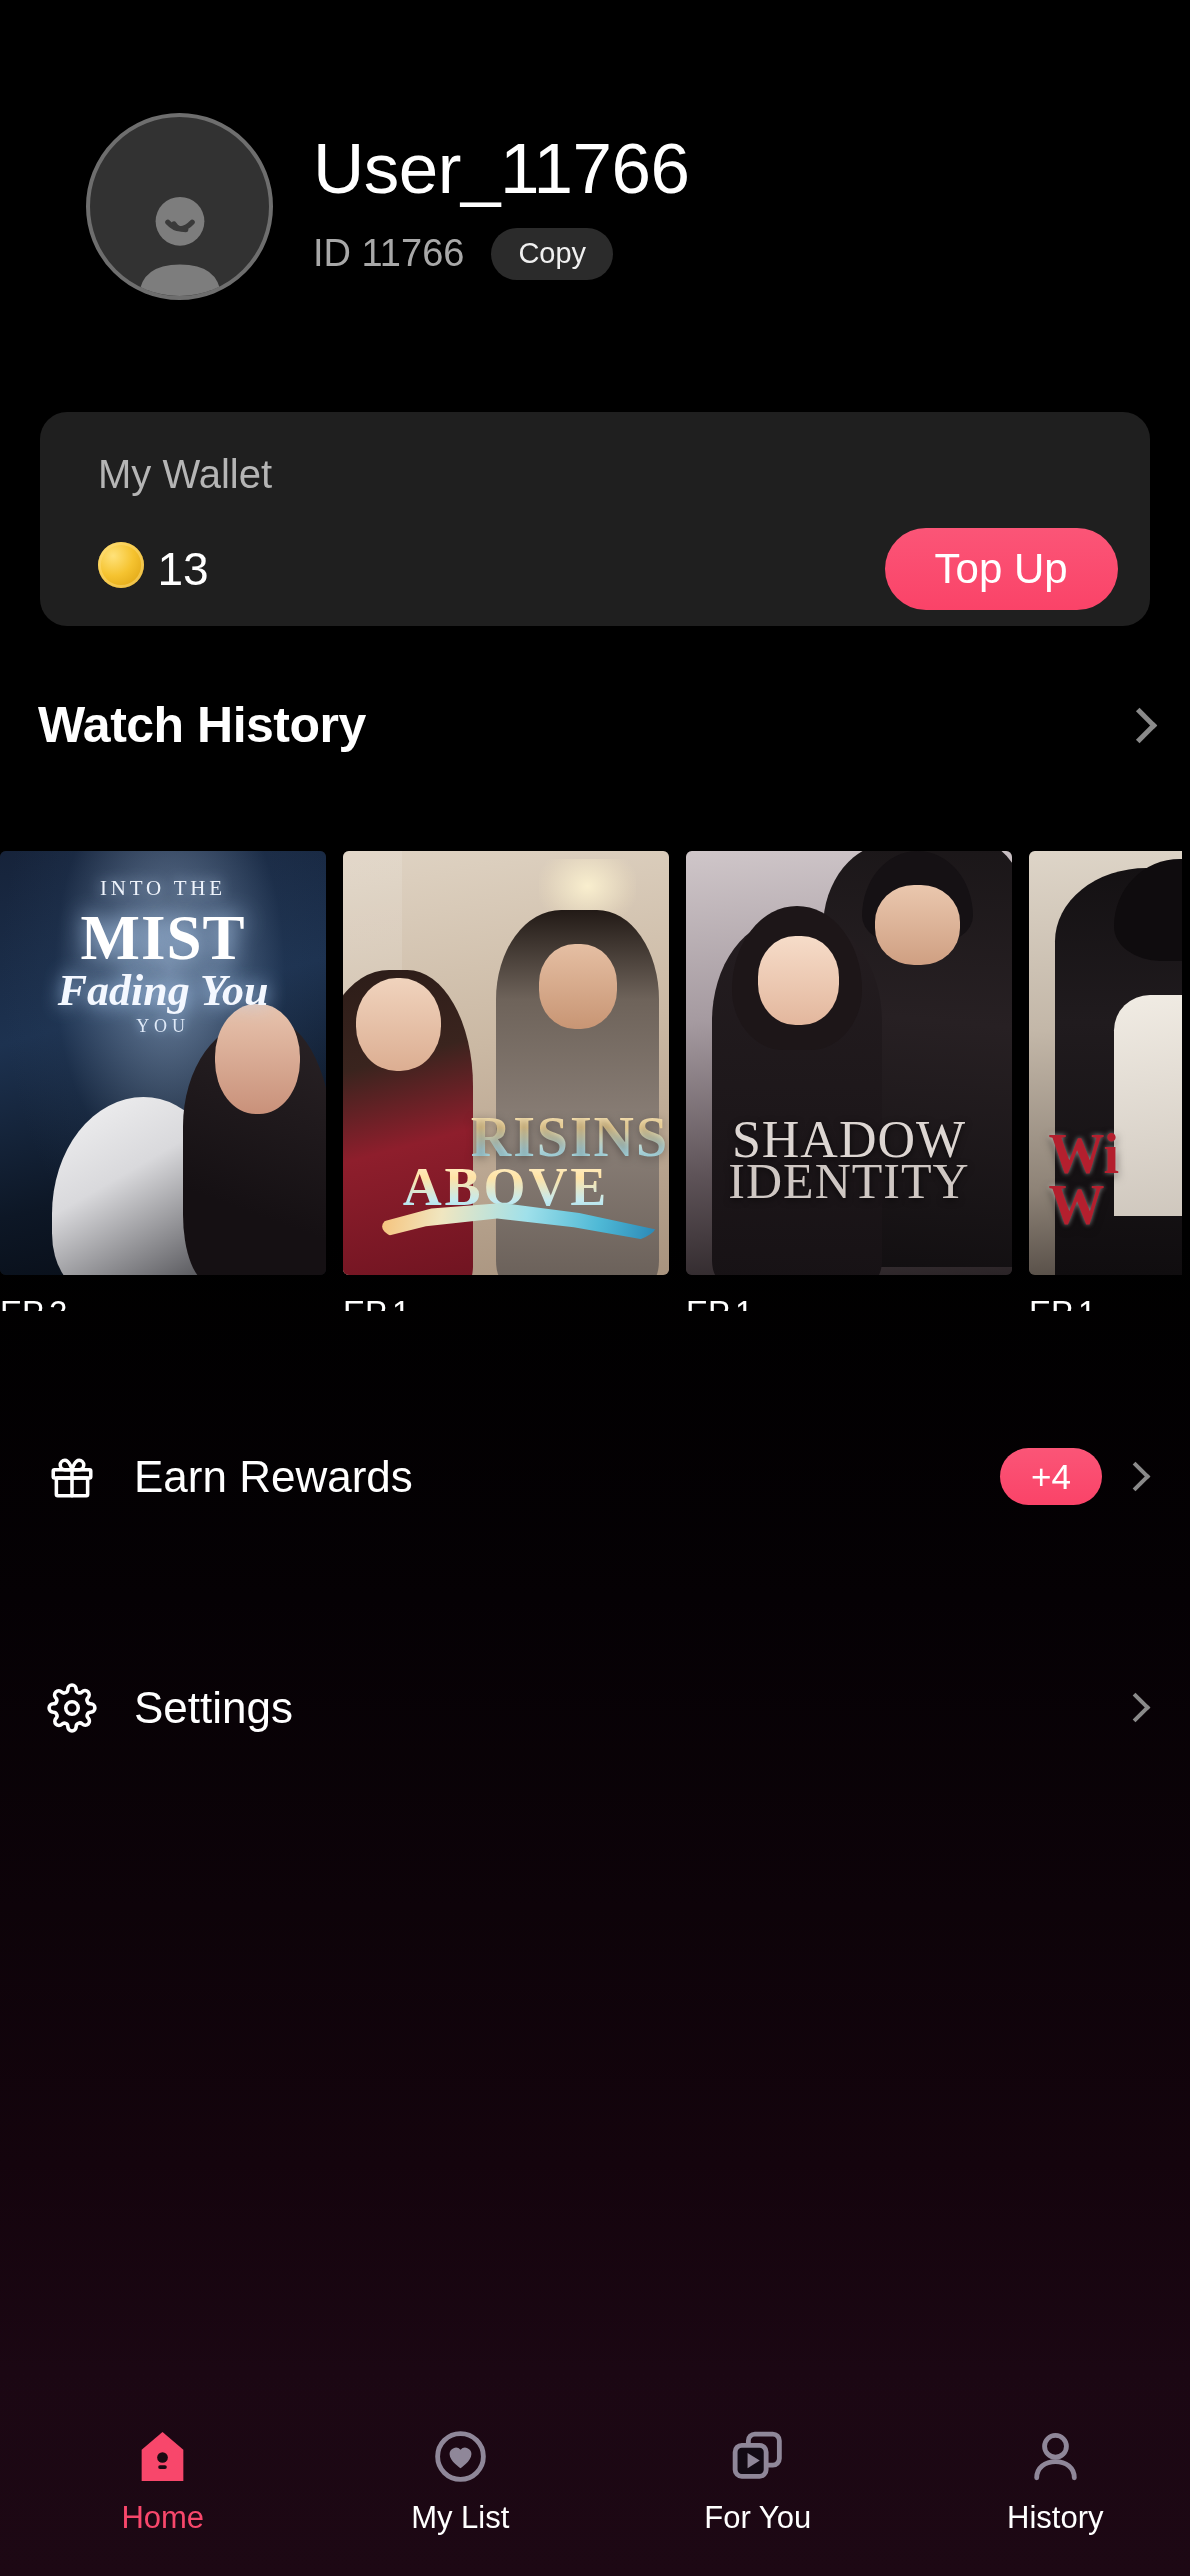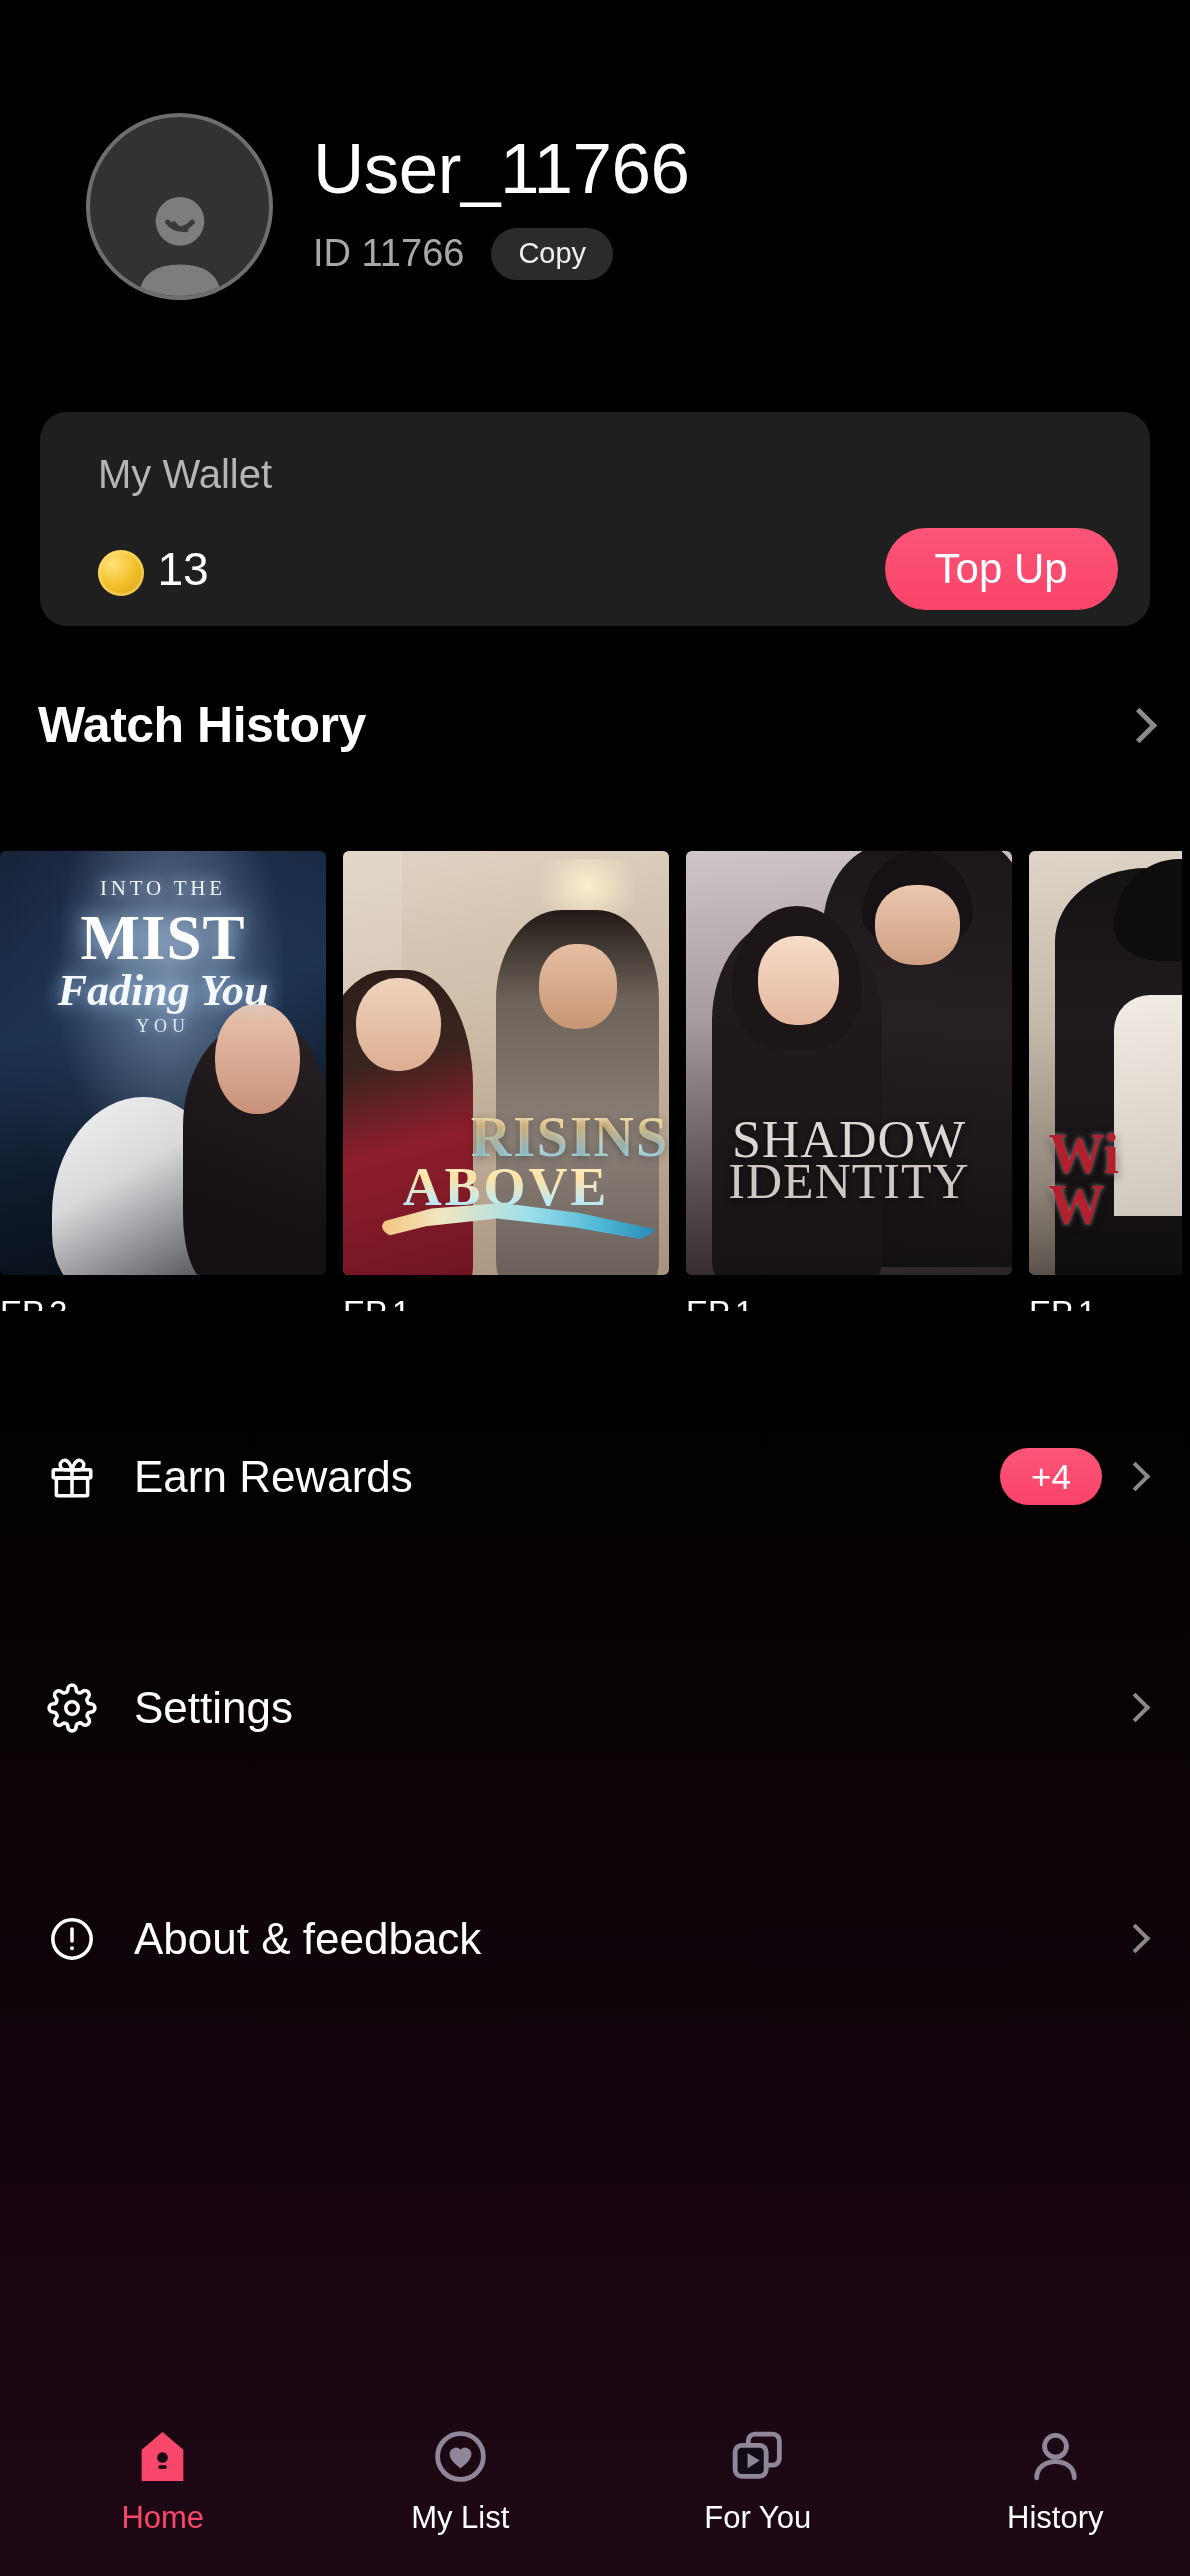--- a/index.html
+++ b/index.html
@@ -64,21 +64,21 @@
     width:1110px; height:214px;
     background:#1f1f1f;
     border-radius:27px;
     padding:40px 38px 0 58px;
   }
   .wallet-title { font-size:40px; color:#b5b5b5; }
   .wallet-row {
     display:flex; align-items:center; justify-content:space-between;
     margin-top:31px;
   }
-  .coin-group { display:flex; align-items:flex-end; }
+  .coin-group { display:flex; align-items:flex-start; }
   .coin {
     width:46px; height:46px; border-radius:50%;
     background:radial-gradient(circle at 33% 30%, #ffe27a 0%, #f5c330 45%, #d79a09 100%);
     box-shadow:inset 0 0 0 2.9px rgba(255,225,130,.45);
     flex:none;
   }
   .coin-amount { font-size:46px; color:#ffffff; margin-left:13.4px; font-weight:400; }
   .topup {
     background:linear-gradient(180deg,#fb5577 0%,#fa4368 100%);
     border:none; color:#fff;
@@ -375,31 +375,20 @@
     <span class="menu-icon">
       <svg viewBox="0 0 24 24" fill="none" stroke="#ffffff" stroke-width="1.7" stroke-linecap="round" stroke-linejoin="round">
         <circle cx="12" cy="12" r="3"></circle>
         <path d="M19.4 15a1.6 1.6 0 0 0 .33 1.78l.06.06a2 2 0 1 1-2.83 2.83l-.06-.06A1.6 1.6 0 0 0 15 19.4a1.6 1.6 0 0 0-1 1.47V21a2 2 0 1 1-4 0v-.09A1.6 1.6 0 0 0 9 19.4a1.6 1.6 0 0 0-1.78.33l-.06.06a2 2 0 1 1-2.83-2.83l.06-.06A1.6 1.6 0 0 0 4.6 15a1.6 1.6 0 0 0-1.47-1H3a2 2 0 1 1 0-4h.09A1.6 1.6 0 0 0 4.6 9a1.6 1.6 0 0 0-.33-1.78l-.06-.06a2 2 0 1 1 2.83-2.83l.06.06A1.6 1.6 0 0 0 9 4.6a1.6 1.6 0 0 0 1-1.47V3a2 2 0 1 1 4 0v.09A1.6 1.6 0 0 0 15 4.6a1.6 1.6 0 0 0 1.78-.33l.06-.06a2 2 0 1 1 2.83 2.83l-.06.06A1.6 1.6 0 0 0 19.4 9v0a1.6 1.6 0 0 0 1.47 1H21a2 2 0 1 1 0 4h-.09a1.6 1.6 0 0 0-1.51 1z"></path>
       </svg>
     </span>
     <span class="menu-label">Settings</span>
     <span class="chev"></span>
   </div>
 
-  <div class="menu-row" style="top:1882px;">
-    <span class="menu-icon">
-      <svg viewBox="0 0 24 24" fill="none" stroke="#ffffff" stroke-width="1.7" stroke-linecap="round" stroke-linejoin="round">
-        <circle cx="12" cy="12" r="9.2"></circle>
-        <line x1="12" y1="7.2" x2="12" y2="13"></line>
-        <circle cx="12" cy="16.4" r="0.95" fill="#ffffff" stroke="none"></circle>
-      </svg>
-    </span>
-    <span class="menu-label">About &amp; feedback</span>
-    <span class="chev"></span>
-  </div>
 
   <div class="tabbar">
 
     <div class="tab active">
       <svg viewBox="0 0 24 24">
         <path d="M12 2.4 20.2 9.3V21.6H3.8V9.3z" fill="#f8476b"></path>
         <circle cx="12" cy="12.4" r="2.1" fill="#1c0a12"></circle>
         <rect x="10.3" y="15.4" width="3.4" height="1.5" rx="0.75" fill="#1c0a12"></rect>
       </svg>
       <span class="lbl">Home</span>

